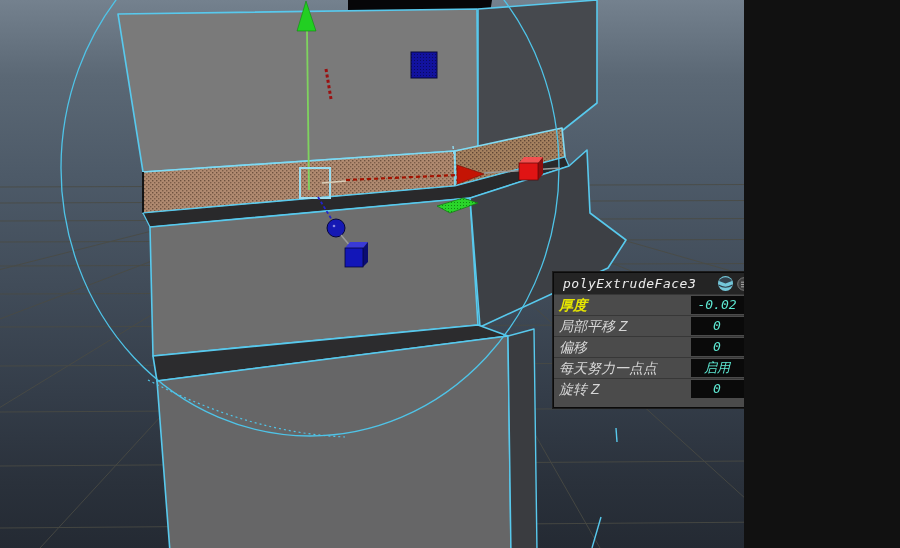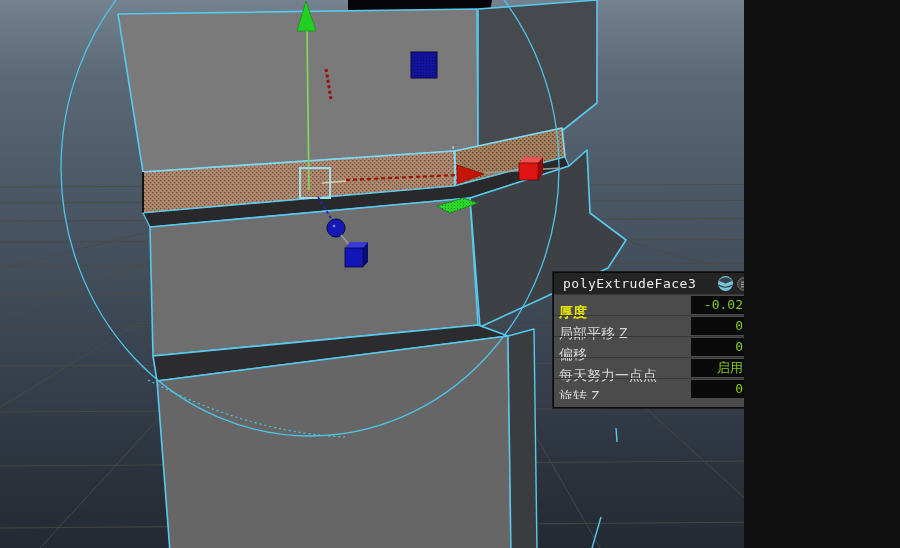--- a/index.html
+++ b/index.html
@@ -1,33 +1,33 @@
 <!DOCTYPE html>
 <html><head>
 <meta charset="utf-8">
 <style>
   html,body{margin:0;padding:0;background:#111;}
   .stage{position:relative;width:744px;height:548px;overflow:hidden;
          font-family:"Liberation Sans", sans-serif;
-         background:linear-gradient(180deg,#74818e 0%,#5b6875 14%,#4d5a68 32%,#414c59 52%,#343d49 72%,#2a313b 88%,#242a33 100%);}
+         background:linear-gradient(180deg,#74818e 0%,#5b6875 14%,#4d5a68 32%,#414c59 52%,#343d49 72%,#2a313b 88%,#242a33 100%);font-style:italic;}
   .scene{position:absolute;left:0;top:0;}
   
   .panel{position:absolute;left:553px;top:272px;width:202px;background:#4b4b4b;
          border:1px solid #0a0a0a;box-shadow:0 0 0 1px #1c1c1c;box-sizing:border-box;}
   .panel-header{height:21px;background:#242424;display:flex;align-items:center;position:relative;}
   .panel-title{color:#ececec;font-family:"DejaVu Sans Mono","Liberation Mono",monospace;
                font-size:13px;padding-left:9px;letter-spacing:0.5px;white-space:nowrap;}
   .hdr-icons{position:absolute;right:3px;top:2px;display:flex;gap:3px;align-items:center;}
   .row{height:21px;position:relative;border-top:1px solid #373737;box-sizing:border-box;}
   .row:first-of-type{border-top:none;}
-  .row-label{position:absolute;left:5px;top:8px;font-size:14px;color:#d6d6d6;line-height:19px;white-space:nowrap;}
+  .row-label{position:absolute;left:5px;top:1px;font-size:14px;color:#d6d6d6;line-height:19px;white-space:nowrap;}
   .row.active .row-label{color:#e6e600;font-weight:bold;}
   .row-value{position:absolute;right:6px;top:1px;width:57px;height:18px;background:#0a0a0a;
-             color:#84cc16;font-family:"DejaVu Sans Mono","Liberation Mono",monospace;
-             font-size:13px;line-height:18px;text-align:right;padding-right:5px;box-sizing:border-box;}
+             color:#5eead4;font-family:"DejaVu Sans Mono","Liberation Mono",monospace;
+             font-size:13px;line-height:18px;text-align:center;padding-right:5px;box-sizing:border-box;}
   .panel-footer{height:8px;position:relative;background:#4b4b4b;}
   .resize-grip{position:absolute;right:1px;bottom:1px;width:0;height:0;
                border-left:7px solid transparent;border-bottom:7px solid #c9c9c9;}
   
   .watermark{position:absolute;left:604px;top:516px;font-size:18px;color:#cdd2d7;opacity:.82;
              letter-spacing:.5px;white-space:nowrap;}
 </style>
 </head>
 <body>
 

